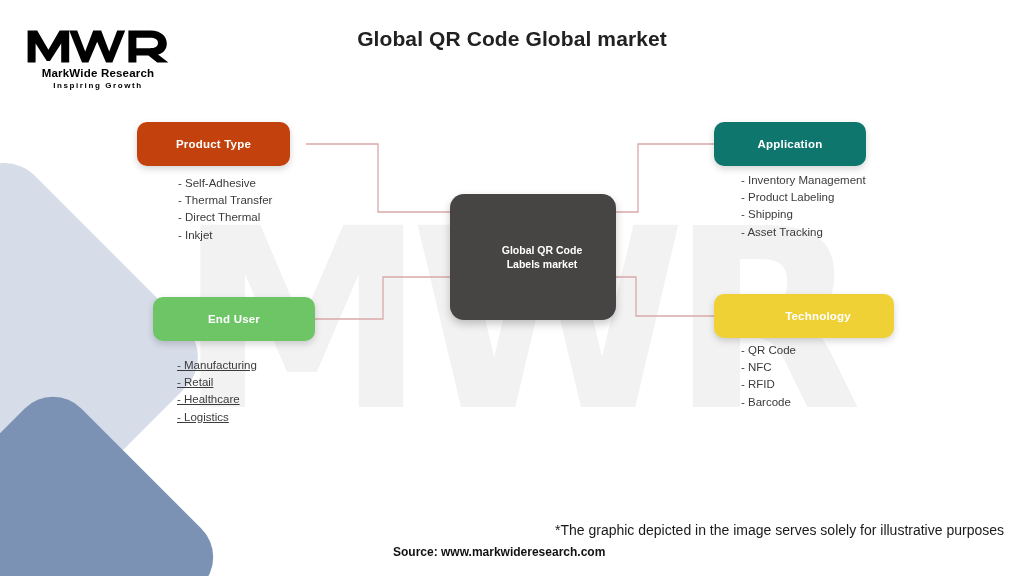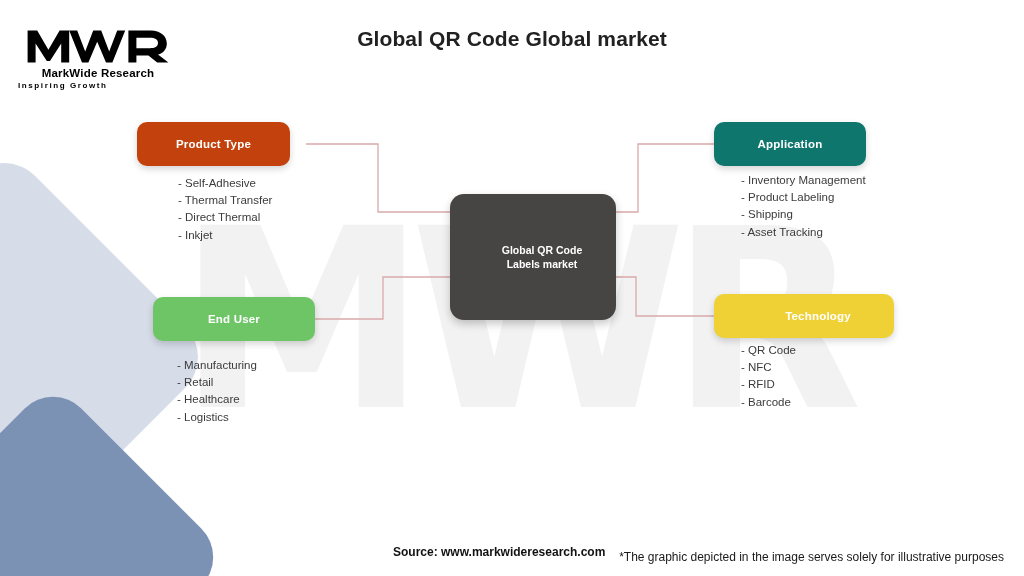--- a/index.html
+++ b/index.html
@@ -35,21 +35,21 @@
   }
 
   
   .logo{position:absolute;left:18px;top:24px;width:160px;z-index:5;}
   .logo-mark{display:block;}
   .logo-name{
     text-align:center;font-size:11.5px;font-weight:700;color:#000;
     letter-spacing:.2px;margin-top:1px;
   }
   .logo-tag{
-    text-align:left;font-size:8px;font-weight:700;color:#000;
+    text-align:center;font-size:8px;font-weight:700;color:#000;
     letter-spacing:1.6px;margin-top:2px;
   }
 
   
   .title{
     position:absolute;top:27px;left:0;right:0;text-align:center;z-index:5;
     font-size:21px;font-weight:700;color:#212121;letter-spacing:.1px;
   }
 
   
@@ -79,32 +79,32 @@
   }
   .items div{white-space:nowrap;}
 
   
   .n-product   {left:137px;top:122px;width:153px;height:44px;background:#c2410c;}
   .n-enduser   {left:153px;top:297px;width:162px;height:44px;background:#6ec566;}
   .n-application{left:714px;top:122px;width:152px;height:44px;background:#0f766e;text-align:center;}
   .n-technology{left:714px;top:294px;width:152px;height:44px;background:#efd136;padding-left:28px;}
 
   .i-product    {left:178px;top:175px;}
-  .i-enduser    {left:177px;top:357px;}
+  .i-enduser    {left:177px;top:357px;text-decoration:underline;}
   .i-application{left:741px;top:172px;}
   .i-technology {left:741px;top:342px;}
 
   
   .source{
     position:absolute;z-index:5;left:393px;top:545px;
     font-size:12px;font-weight:700;color:#111;
   }
   .disclaimer{
-    position:absolute;z-index:5;right:20px;top:550px;
-    font-size:12px;color:#1a1a1a;white-space:nowrap;
+    position:absolute;z-index:5;right:20px;top:522px;
+    font-size:14px;color:#1a1a1a;white-space:nowrap;
   }
 </style>
 </head>
 <body>
 
 <div id="canvas">
 
   <div class="deco deco-sq-light"></div>
   <div class="deco deco-sq-dark"></div>
 

